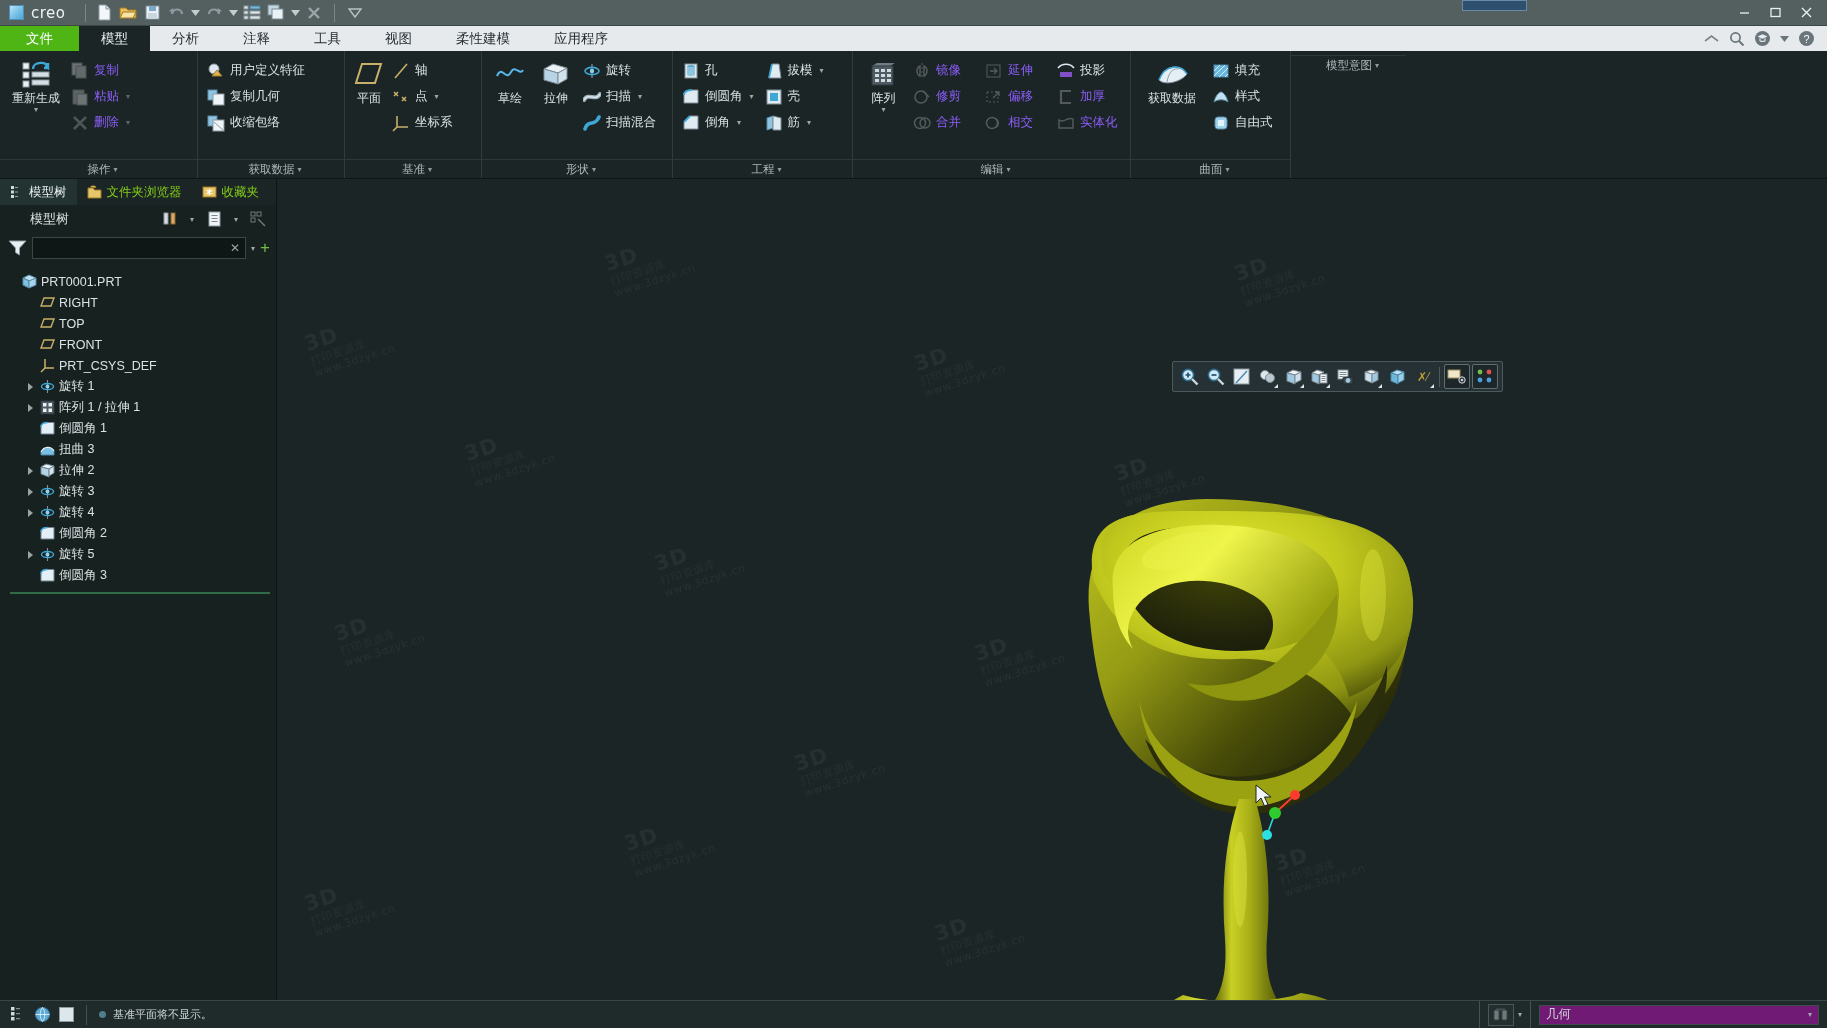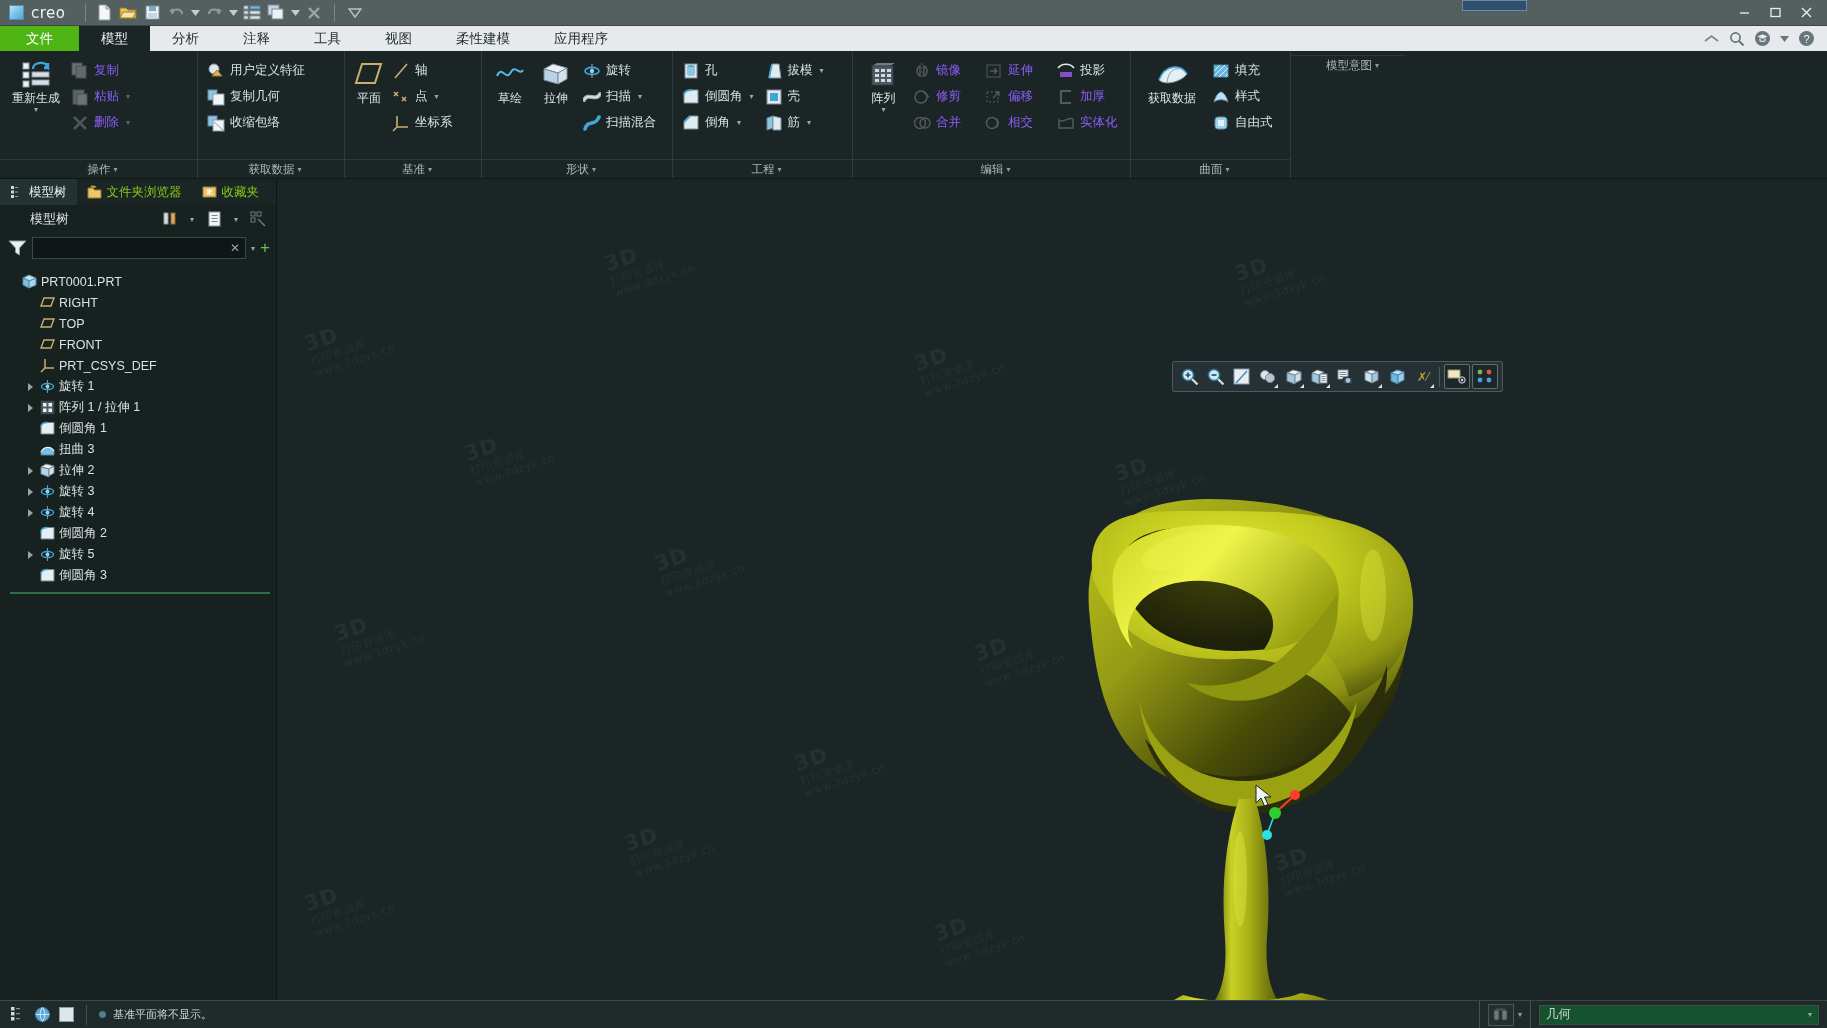--- a/index.html
+++ b/index.html
@@ -139,21 +139,21 @@
     height:28px; flex:0 0 28px; background:#1f2b2a; display:flex; align-items:center;
     border-top:1px solid #394746; gap:0;
   }
   .sb-icons { display:flex; align-items:center; gap:6px; padding:0 10px; }
   .sb-sep { width:1px; height:20px; background:#45514f; }
   .sb-msg { display:flex; align-items:center; gap:7px; padding-left:12px; font-size:11px; color:#ccd4d6;}
   .sb-dot { width:7px; height:7px; border-radius:50%; background:#4f7f8c; flex:0 0 7px;}
   .sb-right { margin-left:auto; display:flex; align-items:center; gap:0; height:100%; }
   .sb-panel { height:100%; border-left:1px solid #45514f; display:flex; align-items:center; padding:0 8px; gap:4px;}
   .sb-combo {
-    width:280px; height:20px; background:#14532d; border:1px solid #3f4c4b; display:flex;
+    width:280px; height:20px; background:#701a75; border:1px solid #3f4c4b; display:flex;
     align-items:center; padding:0 6px; font-size:12.5px; color:#cfd6d8; justify-content:space-between;
   }
   .sb-car { font-size:8px; color:#9aa6a9; }
   .sb-btn { width:26px; height:22px; display:flex; align-items:center; justify-content:center; border:1px solid #4b5756; background:#232f2e; cursor:pointer;}
 </style>
 </head>
 <body>
 
 <div class="app">
 

